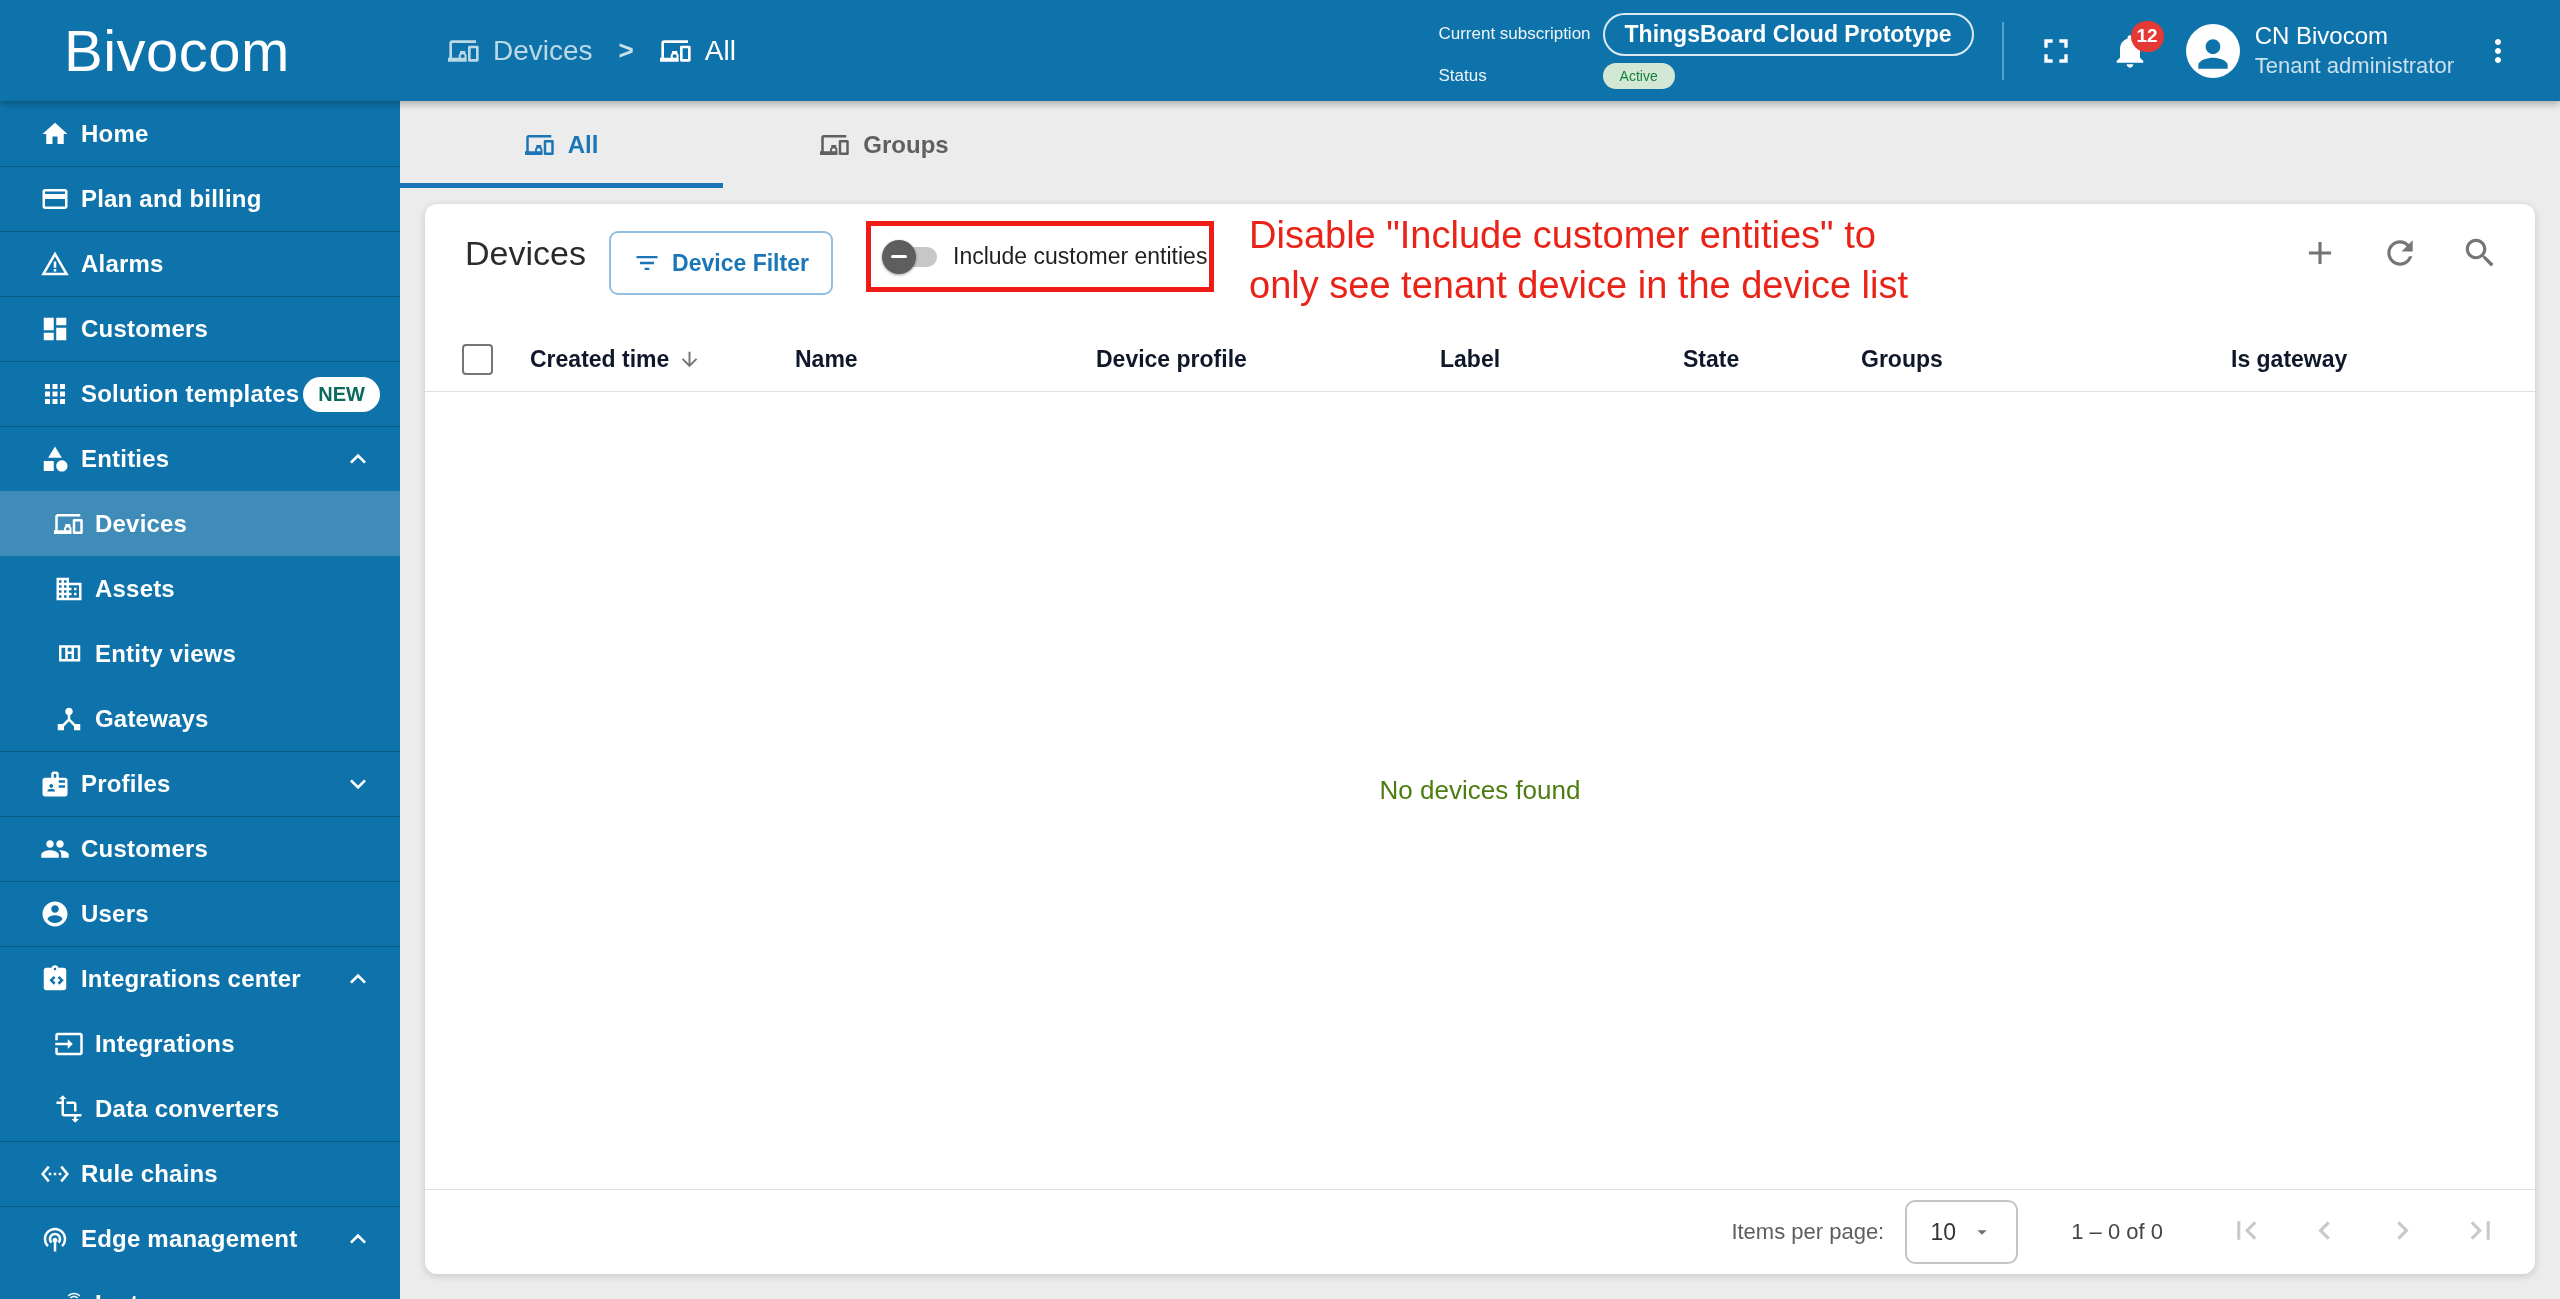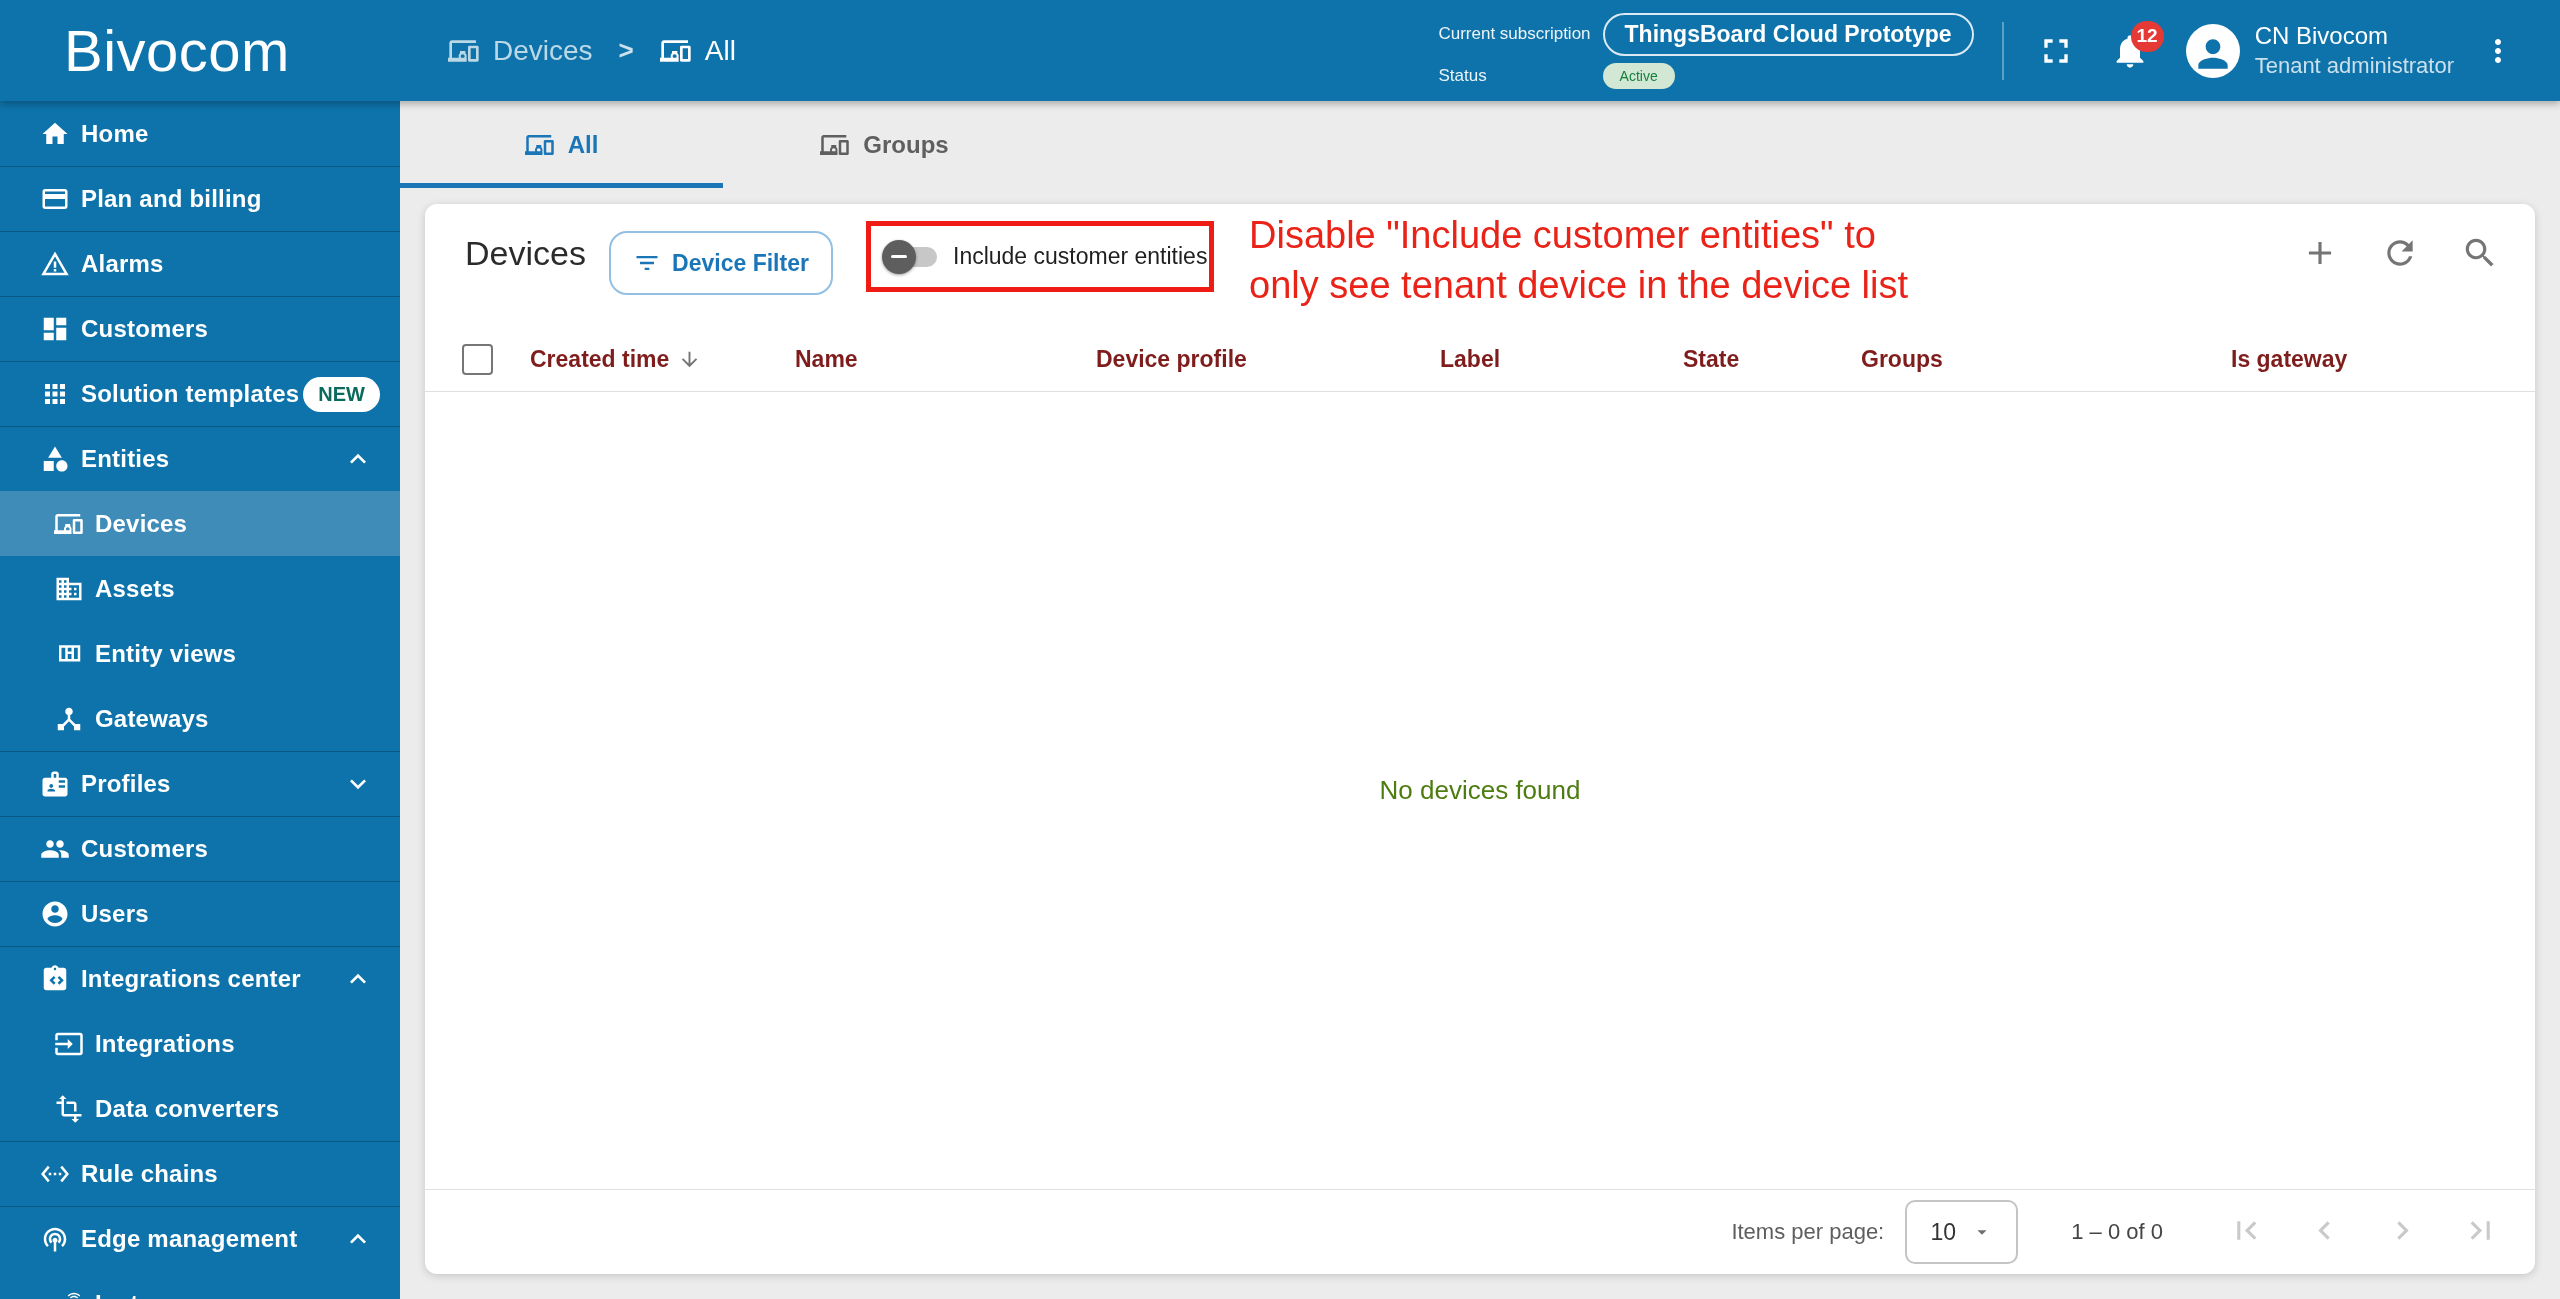--- a/index.html
+++ b/index.html
@@ -94,21 +94,21 @@
   .tab.active::after { content:""; position:absolute; left:0; right:0; bottom:0; height:5px; background:#1b76b8; }
 
   .card {
     position:absolute; left:25px; top:103px; width:2110px; height:1070px;
     background:#fff; border-radius:12px; box-shadow:0 2px 8px rgba(0,0,0,.16);
   }
   .card-head { position:relative; height:123px; }
   .page-title { position:absolute; left:40px; top:30px; margin:0; font-size:34px; font-weight:500; color:#2b2b2b; }
   .filter-btn {
     position:absolute; left:184px; top:27px; height:64px; width:224px;
-    background:#fff; border:2px solid #93bfe2; border-radius:18px; cursor:pointer;
+    background:#fff; border:2px solid #93bfe2; border-radius:9px; cursor:pointer;
     display:flex; align-items:center; justify-content:center; gap:11px;
     color:#1b76b8; font-size:23px; font-weight:700; font-family:inherit;
   }
   .filter-btn svg { width:28px; height:28px; }
   .toggle-box {
     position:absolute; left:441px; top:17px; width:348px; height:71px;
     border:5px solid #ee1c15; display:flex; align-items:center; padding-left:11px; gap:13px;
   }
   .switch { position:relative; width:58px; height:34px; cursor:pointer; flex:0 0 auto; }
   .switch .track { position:absolute; left:7px; top:7px; width:48px; height:20px; border-radius:10px; background:#c7c7c7; }
@@ -121,21 +121,21 @@
   .annotation {
     position:absolute; left:824px; top:6px; color:#ea2318;
     font-size:38px; line-height:50px; white-space:nowrap;
   }
   .card-actions { position:absolute; right:36px; top:30px; display:flex; gap:42px; }
   .card-actions .act { background:none; border:none; padding:0; color:#757575; cursor:pointer; }
   .card-actions .act svg { width:38px; height:38px; }
 
   .thead { position:absolute; left:0; top:123px; width:100%; height:65px; border-bottom:1px solid #e0e0e0; }
   .checkbox { position:absolute; left:37px; top:17px; width:31px; height:31px; border:2px solid #767676; border-radius:4px; cursor:pointer; background:#fff; }
-  .col { position:absolute; top:0; height:65px; display:flex; align-items:center; font-size:23px; font-weight:700; color:#7f1d1d;text-align:center; }
+  .col { position:absolute; top:0; height:65px; display:flex; align-items:center; font-size:23px; font-weight:700; color:#0f172a;text-align:center; }
   .col .sort { margin-left:9px; color:#757575; }
   .col .sort svg { width:23px; height:23px; }
 
   .tbody-empty {
     position:absolute; left:0; top:188px; right:0; bottom:85px;
     display:flex; align-items:center; justify-content:center;
     font-size:26px; color:#4d7c0f;
   }
 
   .paginator {

